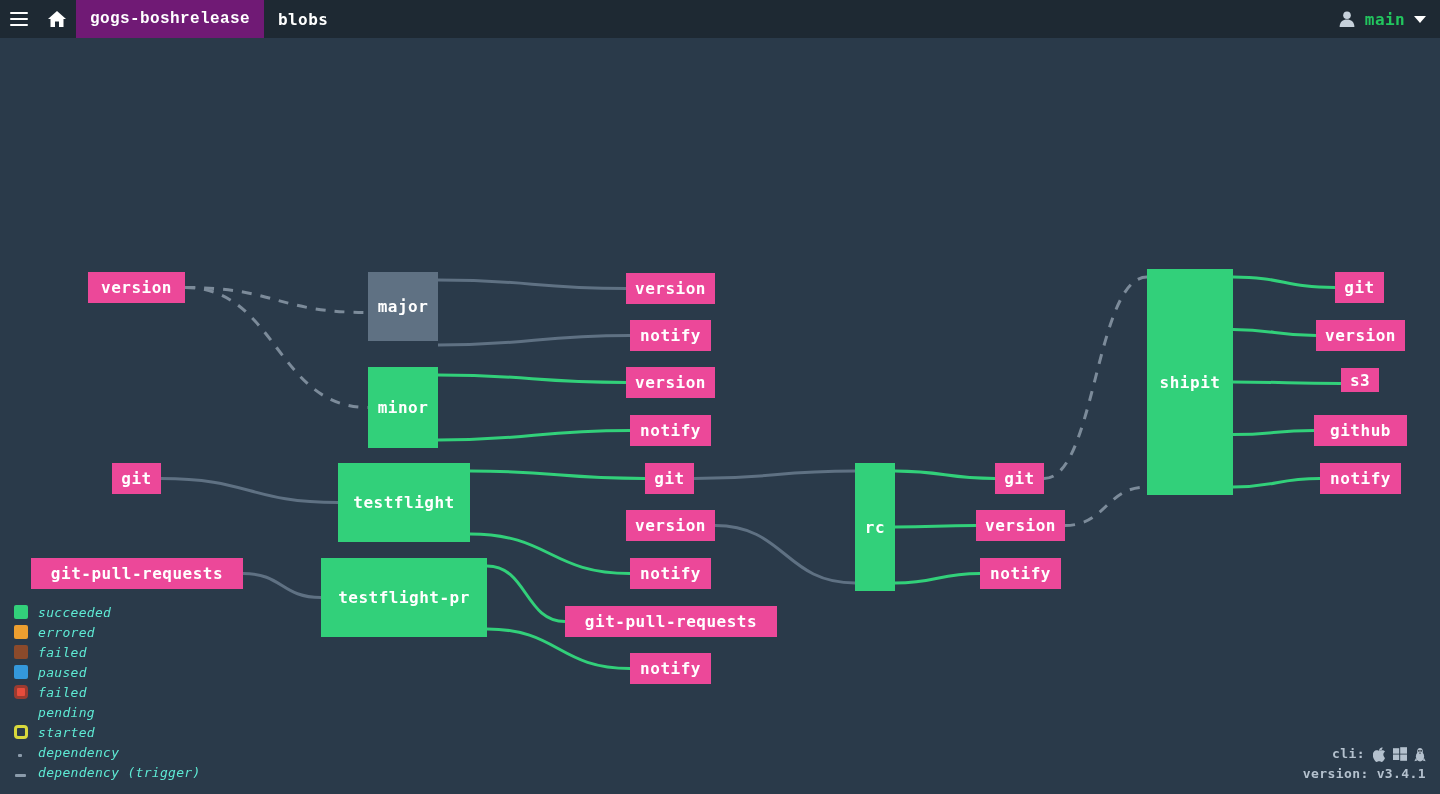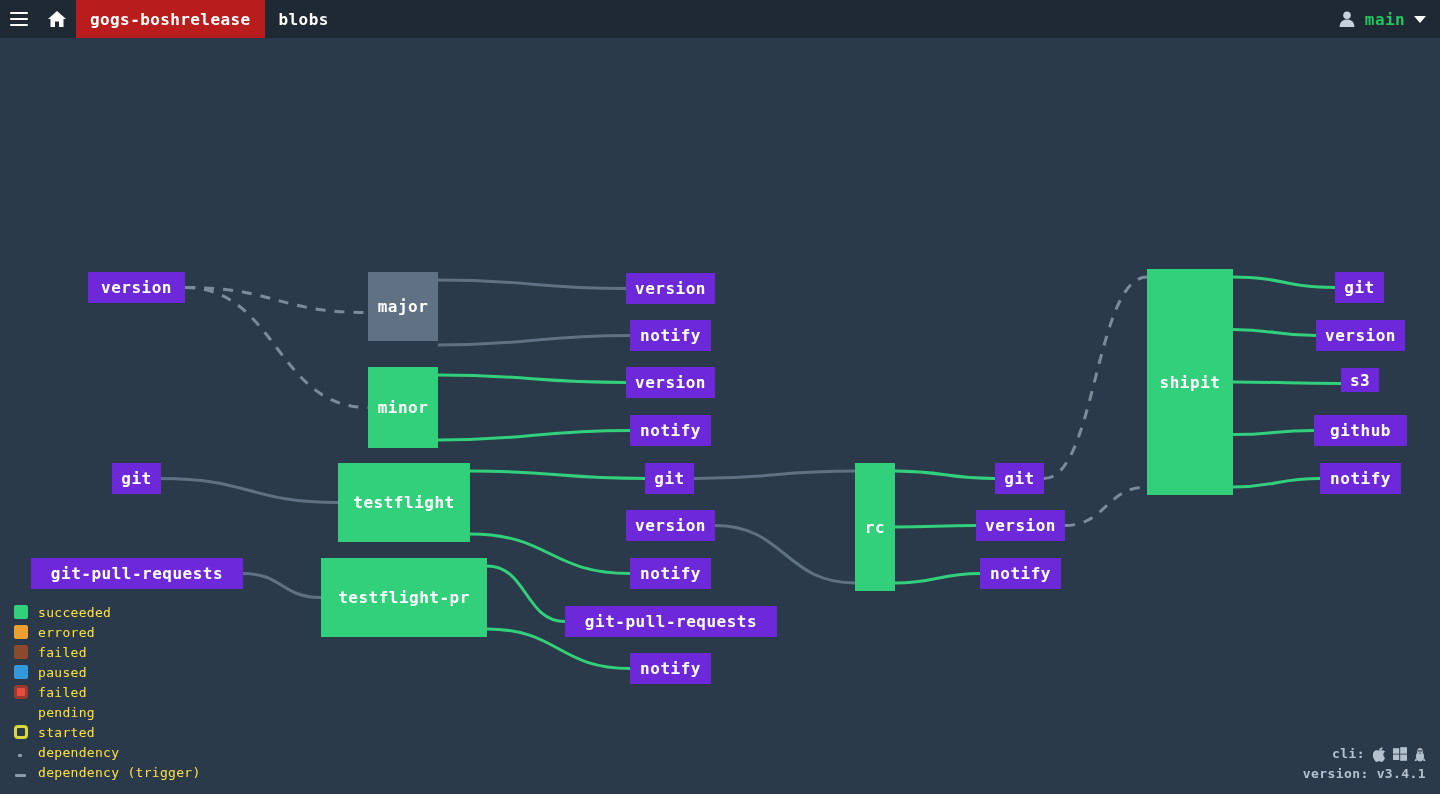--- a/index.html
+++ b/index.html
@@ -37,21 +37,21 @@
 
   .crumb {
     display: flex; align-items: center;
     padding: 0 14px;
     font-size: 16px; font-weight: bold;
     color: #ffffff;
     letter-spacing: 0.4px;
     cursor: pointer;
     white-space: nowrap;
   }
-  .crumb.active { background: #b91c1c; }
+  .crumb.active { background: #701a75; font-family: Liberation Mono, monospace; }
 
   .tb-right {
     margin-left: auto;
     display: flex; align-items: center;
     padding: 0 14px; gap: 9px;
     cursor: pointer;
   }
   .tb-right .uname {
     font-size: 16px; font-weight: bold; color: #22c55e;
     letter-spacing: 0.4px;
@@ -73,21 +73,21 @@
   .node {
     position: absolute;
     display: flex; align-items: center; justify-content: center;
     font-size: 16px; font-weight: bold;
     letter-spacing: 0.5px;
     color: #ffffff;
     white-space: nowrap;
     cursor: pointer;
     z-index: 10;
   }
-  .node.resource { background: #6d28d9; padding: 12px 11px; height: 31px; text-align: right; }
+  .node.resource { background: #ec4899; padding: 12px 11px; height: 31px; text-align: right; }
   .node.job-succeeded { background: #32d07a; }
   .node.job-pending   { background: #5f7183; }
 
   
   .legend {
     position: absolute; left: 14px; bottom: 12px;
     z-index: 30;
   }
   .legend-row {
     display: flex; align-items: center;
@@ -99,21 +99,21 @@
   .sw.dep { background: transparent; border: none; position: relative; }
   .sw.dep::after {
     content: ""; position: absolute; left: 4px; top: 9px;
     width: 4px; height: 3px; background: #8b9bab; border-radius: 1px;
   }
   .sw.deptrig { background: transparent; border: none; position: relative; }
   .sw.deptrig::after {
     content: ""; position: absolute; left: 1px; top: 9px;
     width: 11px; height: 3px; background: #8b9bab; border-radius: 1px;
   }
-  .legend-label { font-size: 13px; color: #fde047; letter-spacing: 0.3px; }
+  .legend-label { font-size: 13px; color: #5eead4; letter-spacing: 0.3px; font-style: italic; }
 
   
   .cli-info {
     position: absolute; right: 14px; bottom: 10px;
     text-align: right; z-index: 30;
     font-size: 13px; font-weight: bold; color: #b4c1ce;
     line-height: 20px; letter-spacing: 0.4px;
   }
   .cli-row { display: flex; align-items: center; justify-content: flex-end; gap: 8px; }
   .cli-row .os-icons { display: flex; align-items: center; gap: 7px; }

